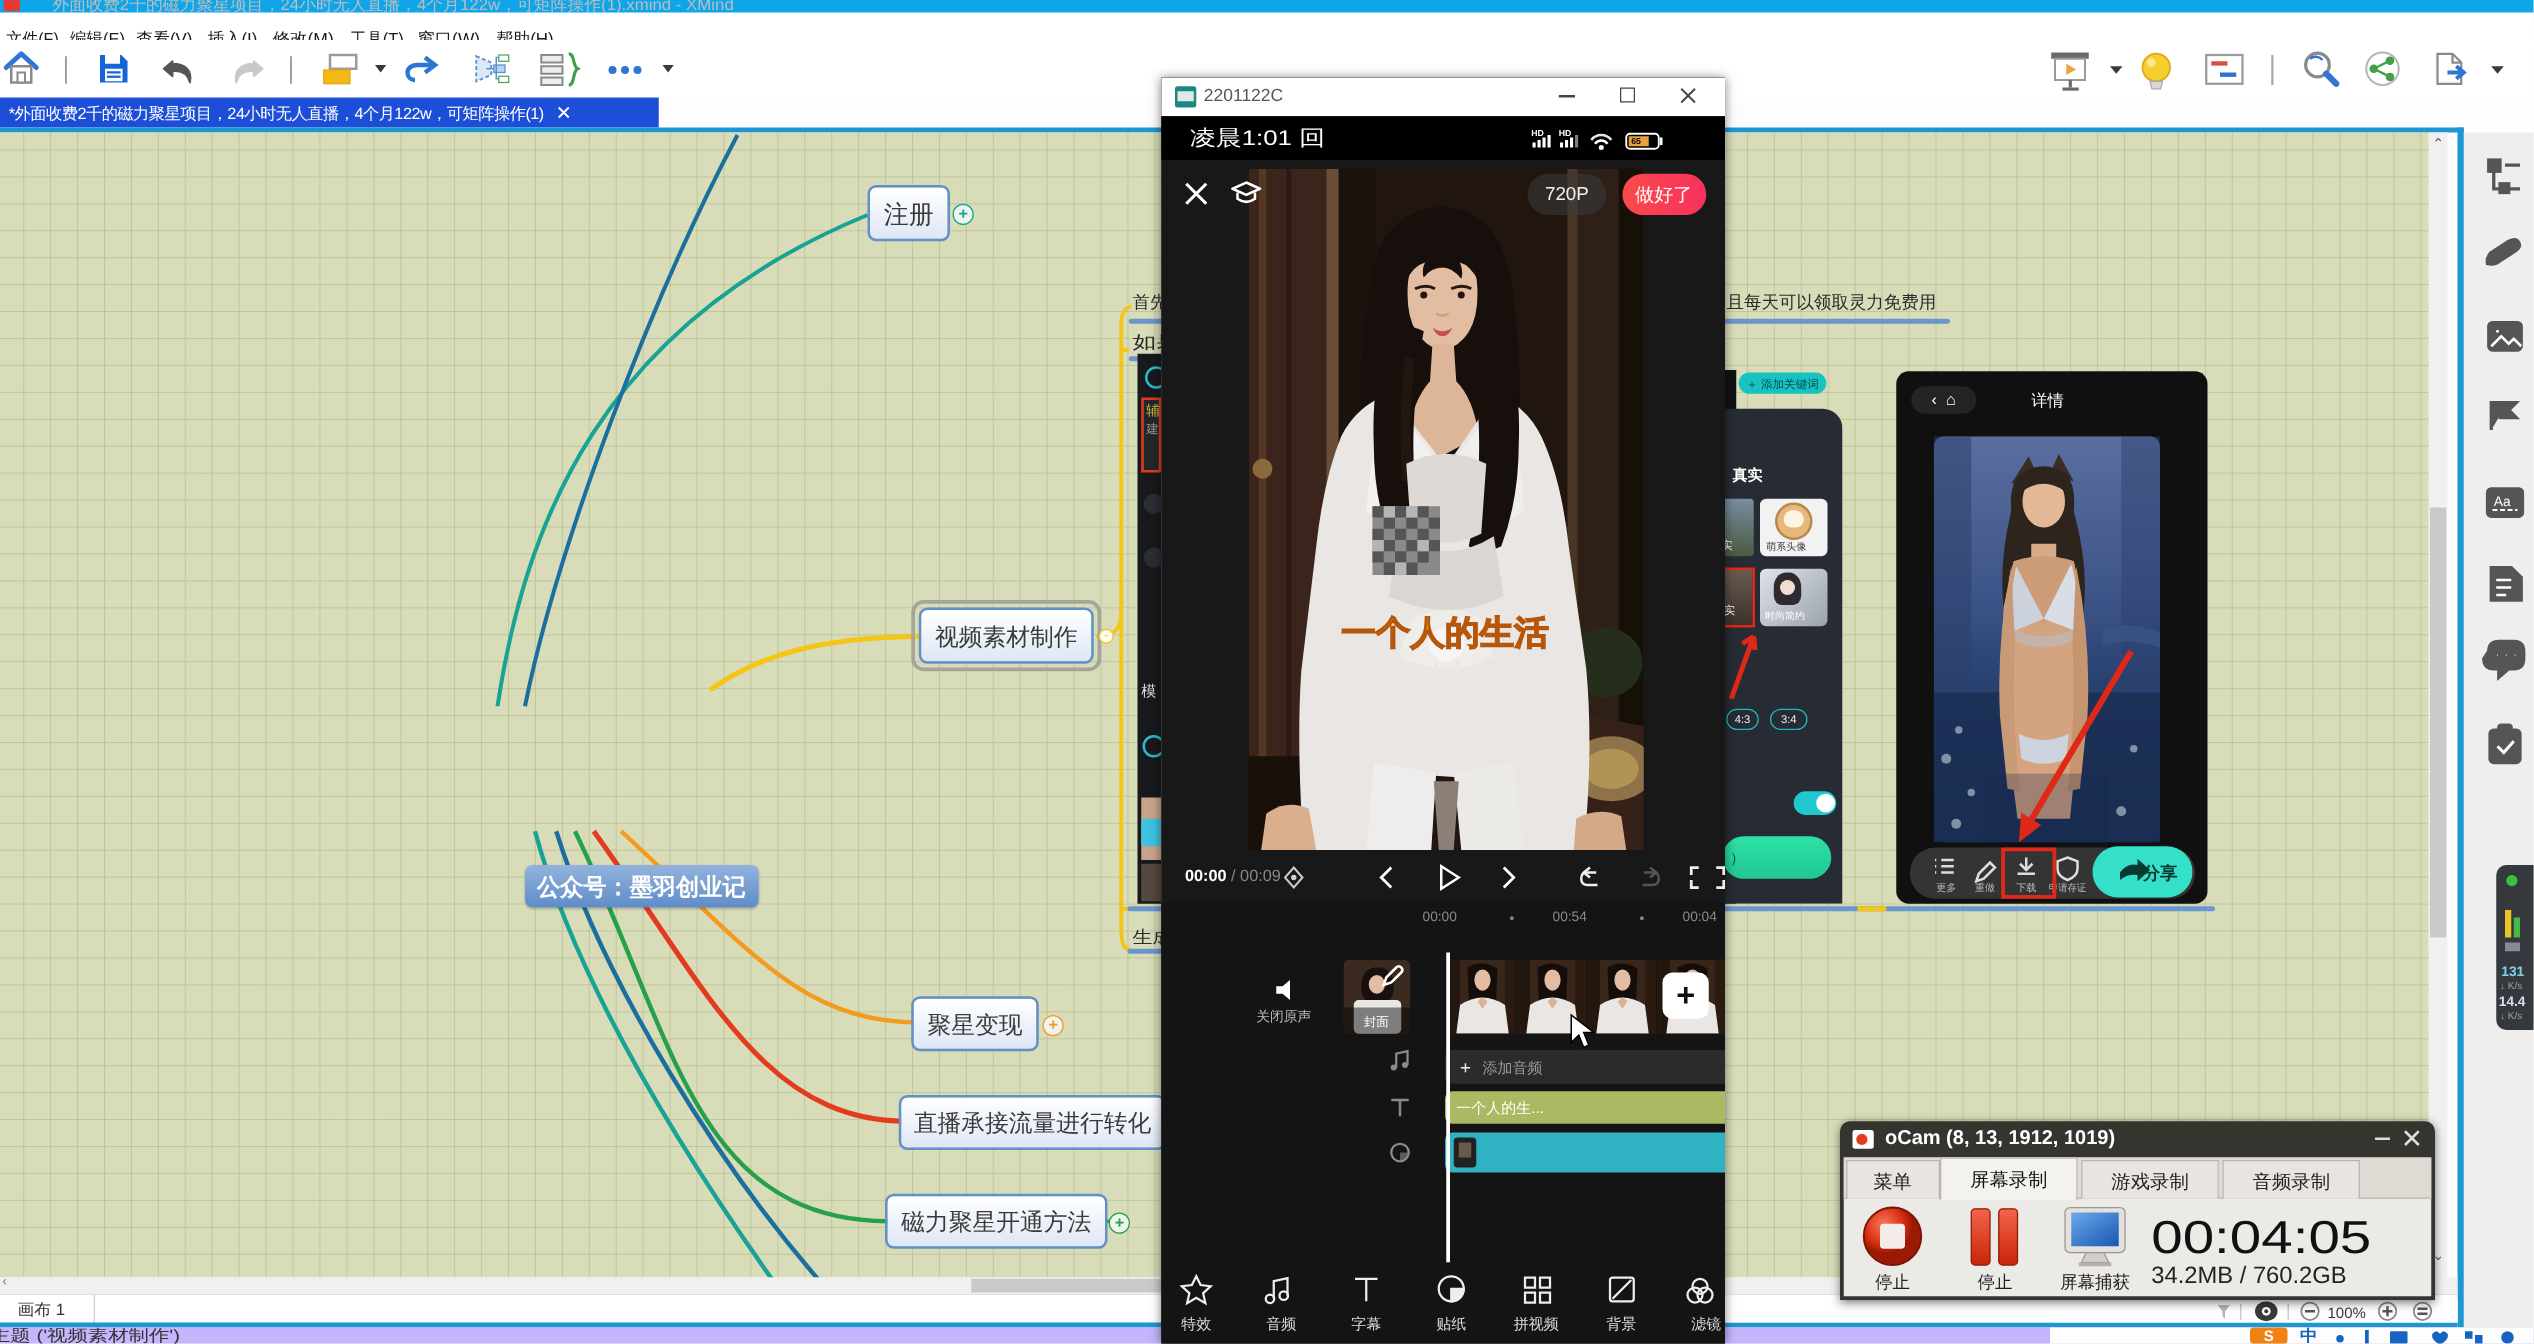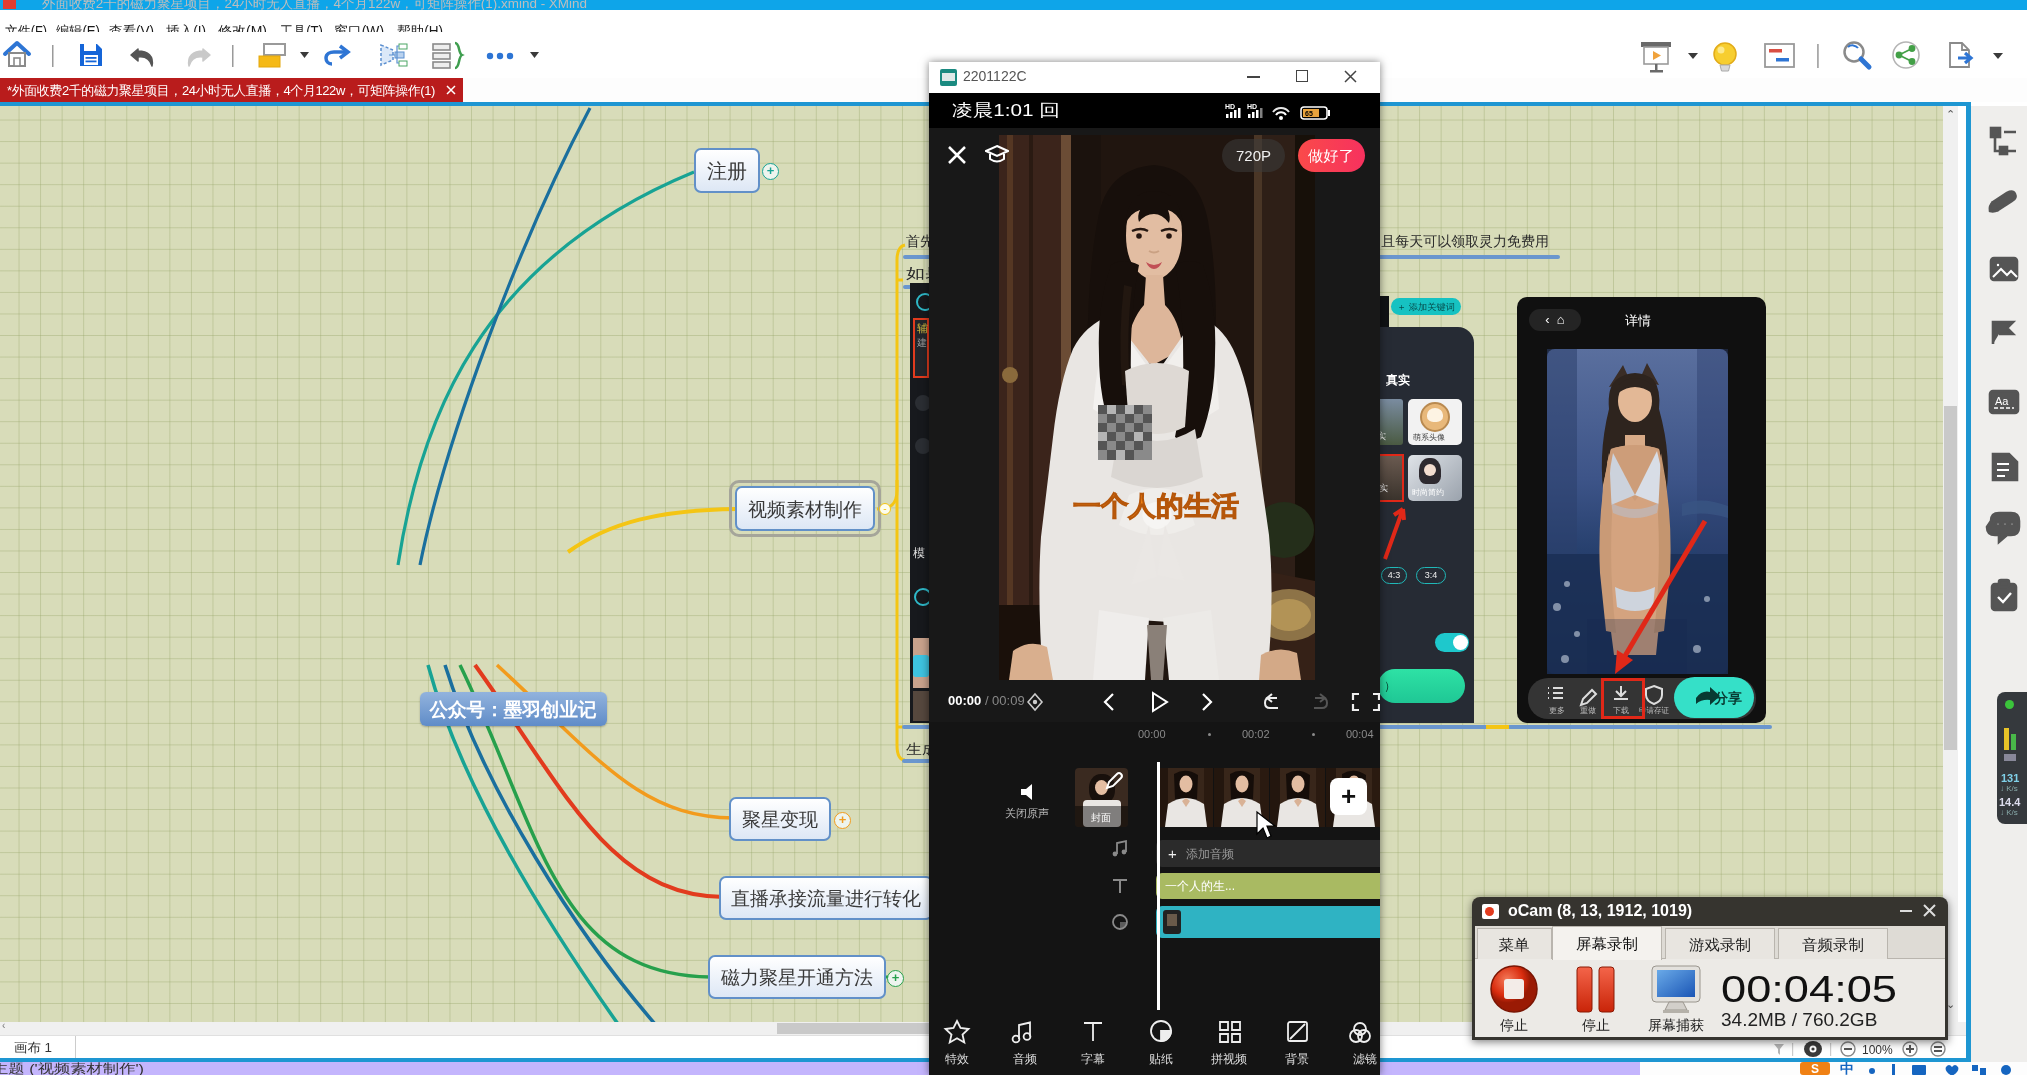--- a/index.html
+++ b/index.html
@@ -4,21 +4,21 @@
 <style>
 *{margin:0;padding:0;box-sizing:border-box;}
 html,body{width:2027px;height:1075px;overflow:hidden;background:#fff;font-family:"Liberation Sans",sans-serif;}
 #page{position:relative;width:2027px;height:1075px;overflow:hidden;}
 .abs{position:absolute;}
 
 #titlebar{left:0;top:0;width:2027px;height:10px;background:#0ea5e9;}
 #menubar{left:0;top:10px;width:2027px;height:22px;background:#fff;border-bottom:1px solid #e8e8e8;font-size:15px;color:#1a1a1a;margin-top:10px;}
 #toolbar{left:0;top:32px;width:2027px;height:46px;background:#fff;}
 #tabrow{left:0;top:78px;width:2027px;height:24px;background:#fdfdfd;}
-#tab1{left:0;top:0;width:463px;height:24px;background:#b91c1c;color:#fff;font-size:13px;line-height:24px;padding-left:3px;white-space:nowrap;overflow:hidden;letter-spacing:-0.4px;}
+#tab1{left:0;top:0;width:527px;height:24px;background:#1d4ed8;color:#fff;font-size:13px;line-height:24px;padding-left:3px;white-space:nowrap;overflow:hidden;letter-spacing:-0.4px;}
 #bluestrip{left:0;top:102px;width:1971px;height:4px;background:#1e96d2;}
 #rightborder{left:1966px;top:102px;width:5px;height:960px;background:#1e96d2;}
 
 #canvas{left:0;top:106px;width:1943px;height:916px;overflow:hidden;
  background-color:#d8dcb9;
  background-image:linear-gradient(rgba(150,165,105,.38) 1px,transparent 1px),linear-gradient(90deg,rgba(150,165,105,.38) 1px,transparent 1px);
  background-size:21.55px 21.55px;background-position:-3px -8px;}
 
 #vscroll{left:1943px;top:106px;width:15px;height:916px;background:#f0f0f0;}
 #vthumb{left:1944px;top:406px;width:13px;height:344px;background:#c9c9c9;}
@@ -509,21 +509,21 @@
           <path d="M293 4 l5 4 l-5 4"></path>
         </g>
       <g stroke="#eee" stroke-width="2.2" fill="none">
           <path d="M332 4 h-6 v6 M346 4 h6 v6 M332 20 h-6 v-6 M346 20 h6 v-6"></path>
         </g>
     </svg>
 
     <div class="abs" style="left:0;top:660px;width:451px;height:28px;background:#141414;"></div>
     <div class="abs" style="left:209px;top:666px;color:#8a8a8a;font-size:11px;">00:00</div>
     <div class="abs" style="left:279px;top:671px;width:3px;height:3px;border-radius:50%;background:#8a8a8a;"></div>
-    <div class="abs" style="left:313px;top:666px;color:#8a8a8a;font-size:11px;">00:02</div>
+    <div class="abs" style="left:313px;top:666px;color:#8a8a8a;font-size:11px;">00:54</div>
     <div class="abs" style="left:383px;top:671px;width:3px;height:3px;border-radius:50%;background:#8a8a8a;"></div>
     <div class="abs" style="left:417px;top:666px;color:#8a8a8a;font-size:11px;">00:04</div>
 
     <div class="abs" style="left:0;top:688px;width:451px;height:260px;background:#141414;"></div>
     <svg class="abs" style="left:89px;top:718px;" width="24" height="24" viewBox="0 0 24 24">
         <path d="M3 9 h5 l6 -5 v16 l-6 -5 h-5 z" fill="#fff"></path>
         <path d="M17 8 q4 4 0 8 M20 5 q7 7 0 14" stroke="#fff" stroke-width="1.8" fill="none" opacity="0"></path>
       </svg>
     <svg class="abs" style="left:76px;top:744px;" width="50" height="14">
         <text x="0" y="11" font-size="11" fill="#bbb" textLength="44" lengthAdjust="spacingAndGlyphs">关闭原声</text>

